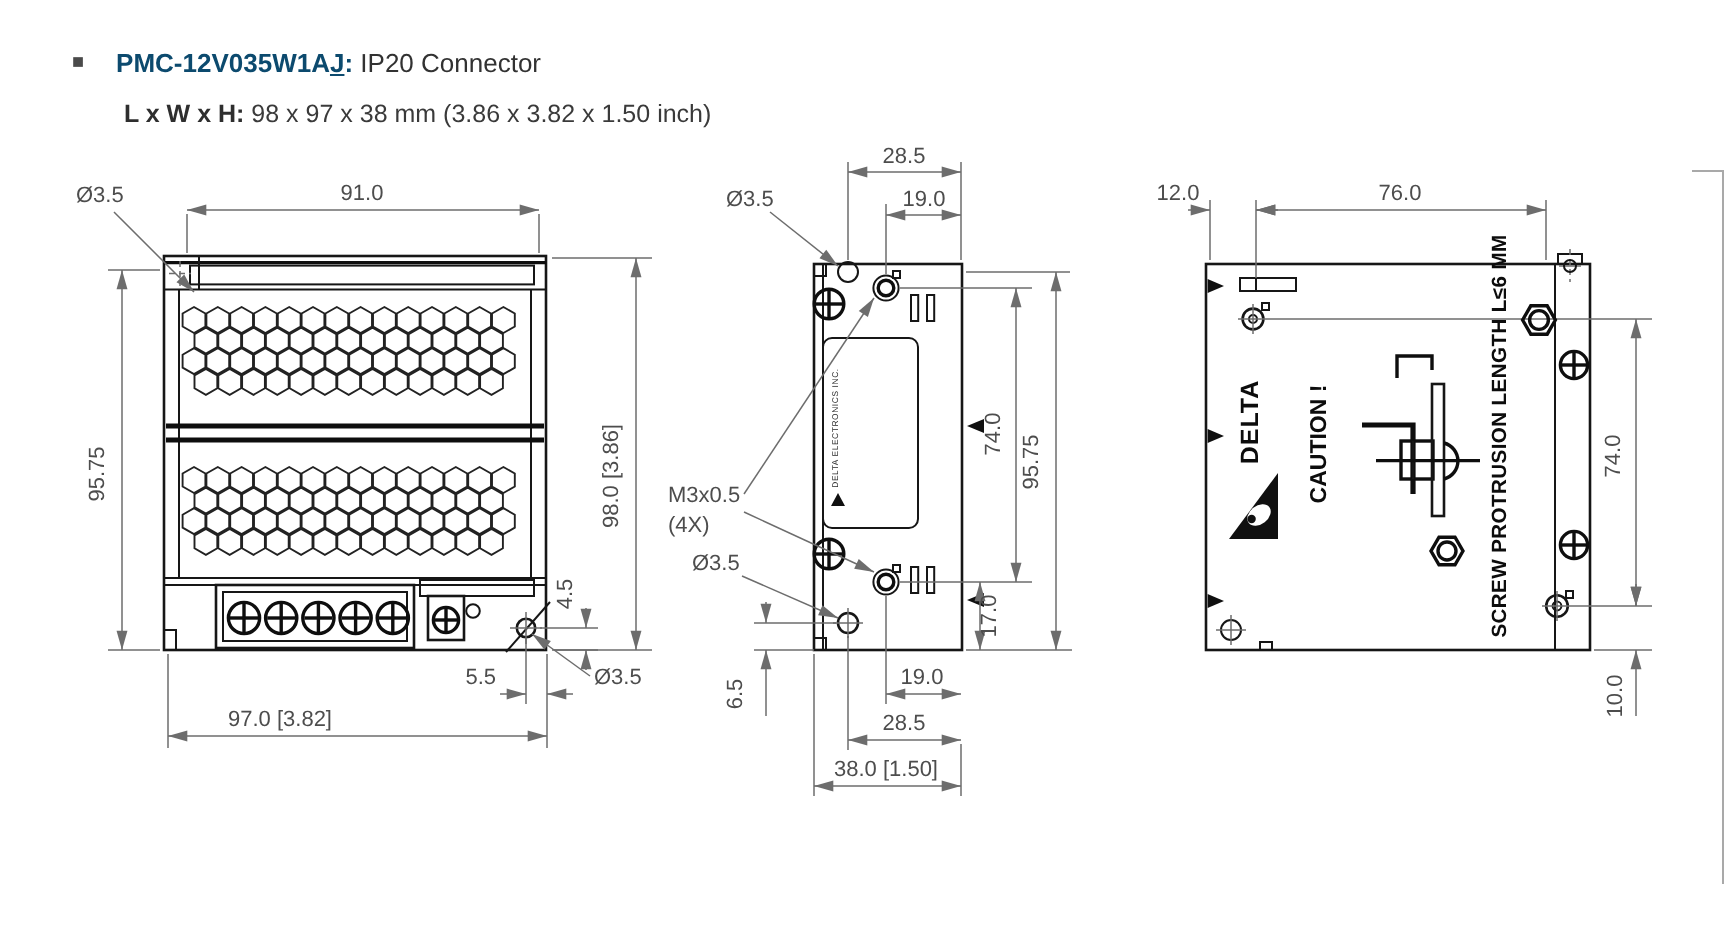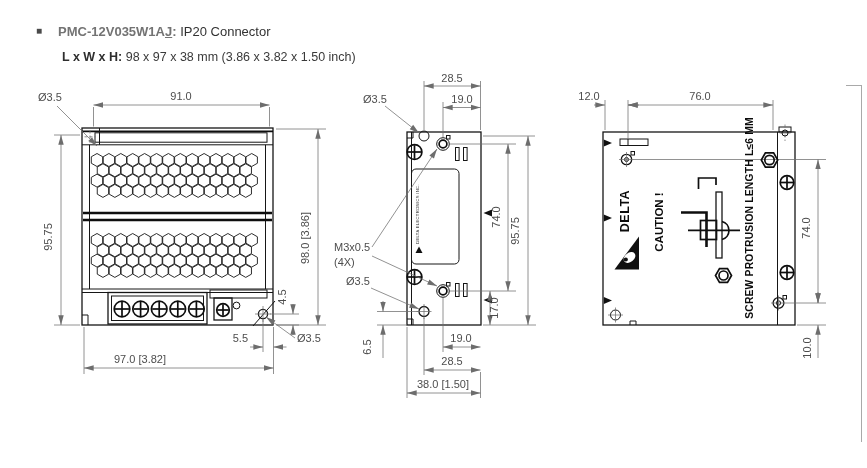--- a/index.html
+++ b/index.html
@@ -1,20 +1,20 @@
 <!DOCTYPE html>
 <html><head>
 <meta charset="utf-8">
 <style>
   html,body{margin:0;padding:0;background:#ffffff;}
   .page{position:relative;width:867px;height:468px;background:#fff;overflow:hidden;
         font-family:"Liberation Sans",sans-serif;}
   .title-row{position:absolute;left:36px;top:24px;font-size:13px;color:#323232;}
   .title-row .bullet{display:inline-block;font-size:10px;color:#4a4a4a;vertical-align:2px;margin-right:16px;}
-  .title-row b{font-weight:bold;color:#737373;}
+  .title-row b{font-weight:bold;color:#0c4a6e;}
   .u{text-decoration:underline;}
   .dims-row{position:absolute;left:62px;top:50px;font-size:12.5px;color:#3a3a3a;}
   .dims-row b{font-weight:bold;color:#2e2e2e;}
   svg{position:absolute;left:0;top:0;}
   
   .bl{stroke:#161616;fill:none;stroke-width:1.3;}        
   .bl2{stroke:#161616;fill:none;stroke-width:1;}
   .bold{stroke:#0e0e0e;fill:none;stroke-width:1.7;}
   .thick{stroke:#0e0e0e;fill:none;stroke-width:2.6;}
   .dl{stroke:#6d6d6d;fill:none;stroke-width:0.75;}       

